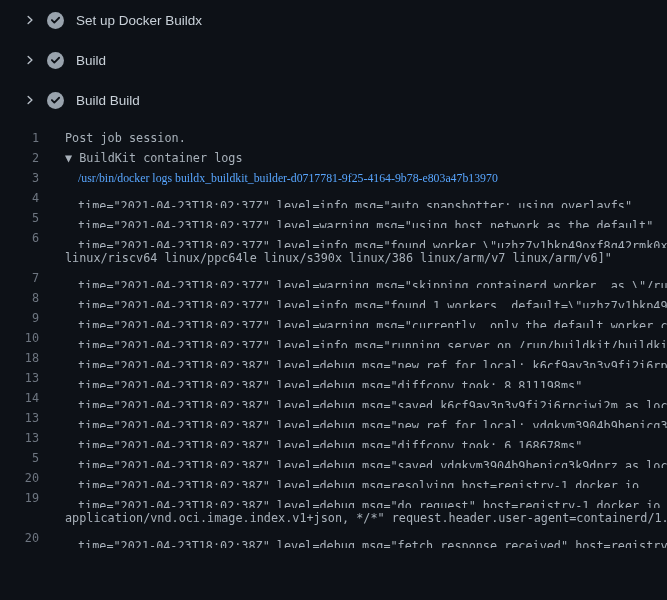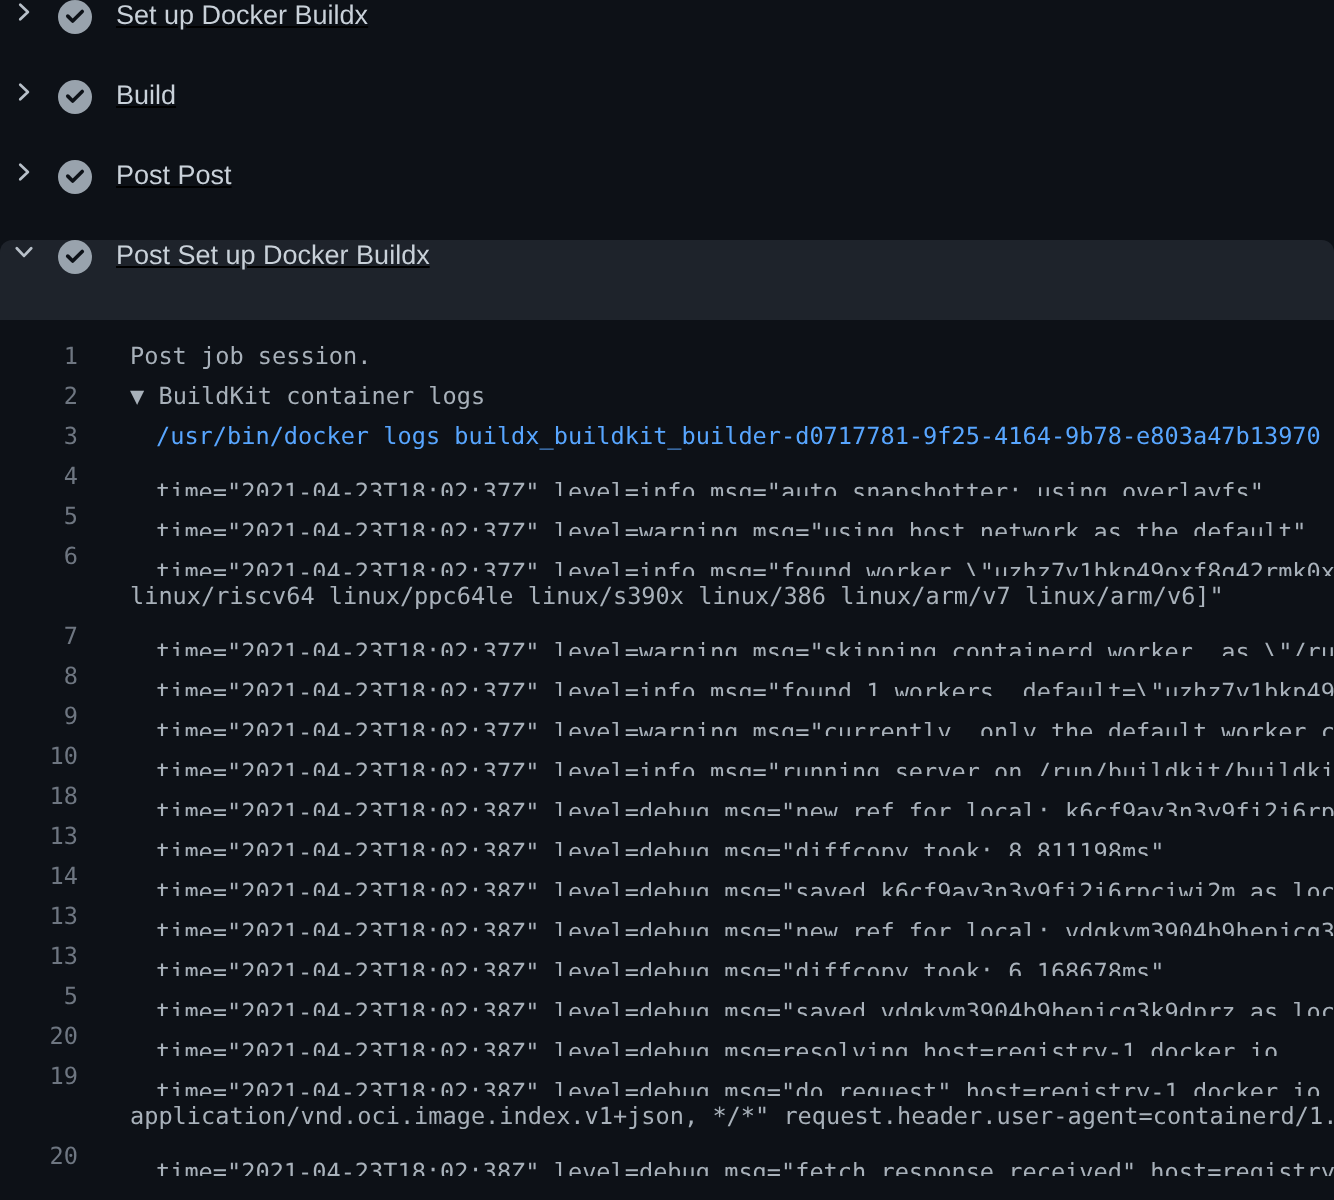--- a/index.html
+++ b/index.html
@@ -5,22 +5,22 @@
   html,body{margin:0;padding:0;}
   body{
     width:667px;height:600px;overflow:hidden;
     background:var(--bg,#0d1117);
     font-family:"Liberation Sans",sans-serif;
   }
   .app{width:667px;height:600px;position:relative;}
   
   .steps{width:100%;}
   .step{
-    display:flex;align-items:flex-start;height:40px;padding-left:6px;
-    box-sizing:border-box;cursor:pointer;text-decoration:underline;
+    display:flex;align-items:center;height:40px;padding-left:24px;
+    box-sizing:border-box;cursor:pointer;
   }
   .step.expanded{
     background:var(--header-bg,#1e232b);
     border-radius:6px 6px 0 0;
   }
   .chev{width:12px;height:12px;display:flex;align-items:center;color:var(--chevron,#b8c0c9);flex:none;}
   .chev svg{display:block;}
   .check{margin-left:11px;width:17px;height:17px;display:flex;align-items:center;color:var(--circle,#99a3ad);flex:none;}
   .check svg{display:block;}
   .step-label{
@@ -37,21 +37,21 @@
   }
   .row{display:flex;height:20px;line-height:20px;white-space:pre;overflow:hidden;}
   .ln{
     width:39px;flex:none;text-align:right;
     color:var(--line-num,#6e7681);
     user-select:none;
   }
   .txt{flex:none;white-space:pre;}
   .txt.i0{padding-left:26px;}
   .txt.i1{padding-left:39px;}
-  .txt.command{color:var(--cmd,#58a6ff);}
+  .txt.command{color:var(--cmd,#58a6ff);font-family:Liberation Serif, serif;}
   .gmark{color:var(--log-text,#a8b1ba);}
 </style>
 </head>
 <body>
 
 <div class="app">
   <div class="steps">
       <div class="step">
         <span class="chev">
           <svg viewBox="0 0 16 16" width="12" height="12">
@@ -85,35 +85,21 @@
           <svg viewBox="0 0 16 16" width="12" height="12">
             <path d="M5.5 3.2 L10.6 8 L5.5 12.8" fill="none" stroke="currentColor" stroke-width="1.8" stroke-linecap="round" stroke-linejoin="round"></path>
           </svg>
         </span>
         <span class="check">
           <svg viewBox="0 0 16 16" width="17" height="17">
             <circle cx="8" cy="8" r="8" fill="currentColor"></circle>
             <path d="M11.4 5.4 L6.9 9.9 L4.6 7.6" fill="none" stroke="var(--bg)" stroke-width="1.7" stroke-linecap="round" stroke-linejoin="round"></path>
           </svg>
         </span>
-        <span class="step-label">Post Post</span>
-      </div>
-      <div class="step expanded">
-        <span class="chev">
-          <svg viewBox="0 0 16 16" width="12" height="12">
-            <path d="M3.2 5.5 L8 10.6 L12.8 5.5" fill="none" stroke="currentColor" stroke-width="1.8" stroke-linecap="round" stroke-linejoin="round"></path>
-          </svg>
-        </span>
-        <span class="check">
-          <svg viewBox="0 0 16 16" width="17" height="17">
-            <circle cx="8" cy="8" r="8" fill="currentColor"></circle>
-            <path d="M11.4 5.4 L6.9 9.9 L4.6 7.6" fill="none" stroke="var(--bg)" stroke-width="1.7" stroke-linecap="round" stroke-linejoin="round"></path>
-          </svg>
-        </span>
-        <span class="step-label">Post Set up Docker Buildx</span>
+        <span class="step-label">Build Build</span>
       </div>
     </div>
   <div class="log">
       <div class="row"><span class="ln">1</span><span class="txt i0 plain">Post job session.</span></div>
       <div class="row"><span class="ln">2</span><span class="txt i0 group"><span class="gmark">▼ </span>BuildKit container logs</span></div>
       <div class="row"><span class="ln">3</span><span class="txt i1 command">/usr/bin/docker logs buildx_buildkit_builder-d0717781-9f25-4164-9b78-e803a47b13970</span></div>
       <div class="row"><span class="ln">4</span><span class="txt i1 log">time="2021-04-23T18:02:37Z" level=info msg="auto snapshotter: using overlayfs"</span></div>
       <div class="row"><span class="ln">5</span><span class="txt i1 log">time="2021-04-23T18:02:37Z" level=warning msg="using host network as the default"</span></div>
       <div class="row"><span class="ln">6</span><span class="txt i1 log">time="2021-04-23T18:02:37Z" level=info msg="found worker \"uzhz7y1bkp49oxf8q42rmk0xj</span></div>
       <div class="row"><span class="ln"></span><span class="txt i0 continuation">linux/riscv64 linux/ppc64le linux/s390x linux/386 linux/arm/v7 linux/arm/v6]"</span></div>

